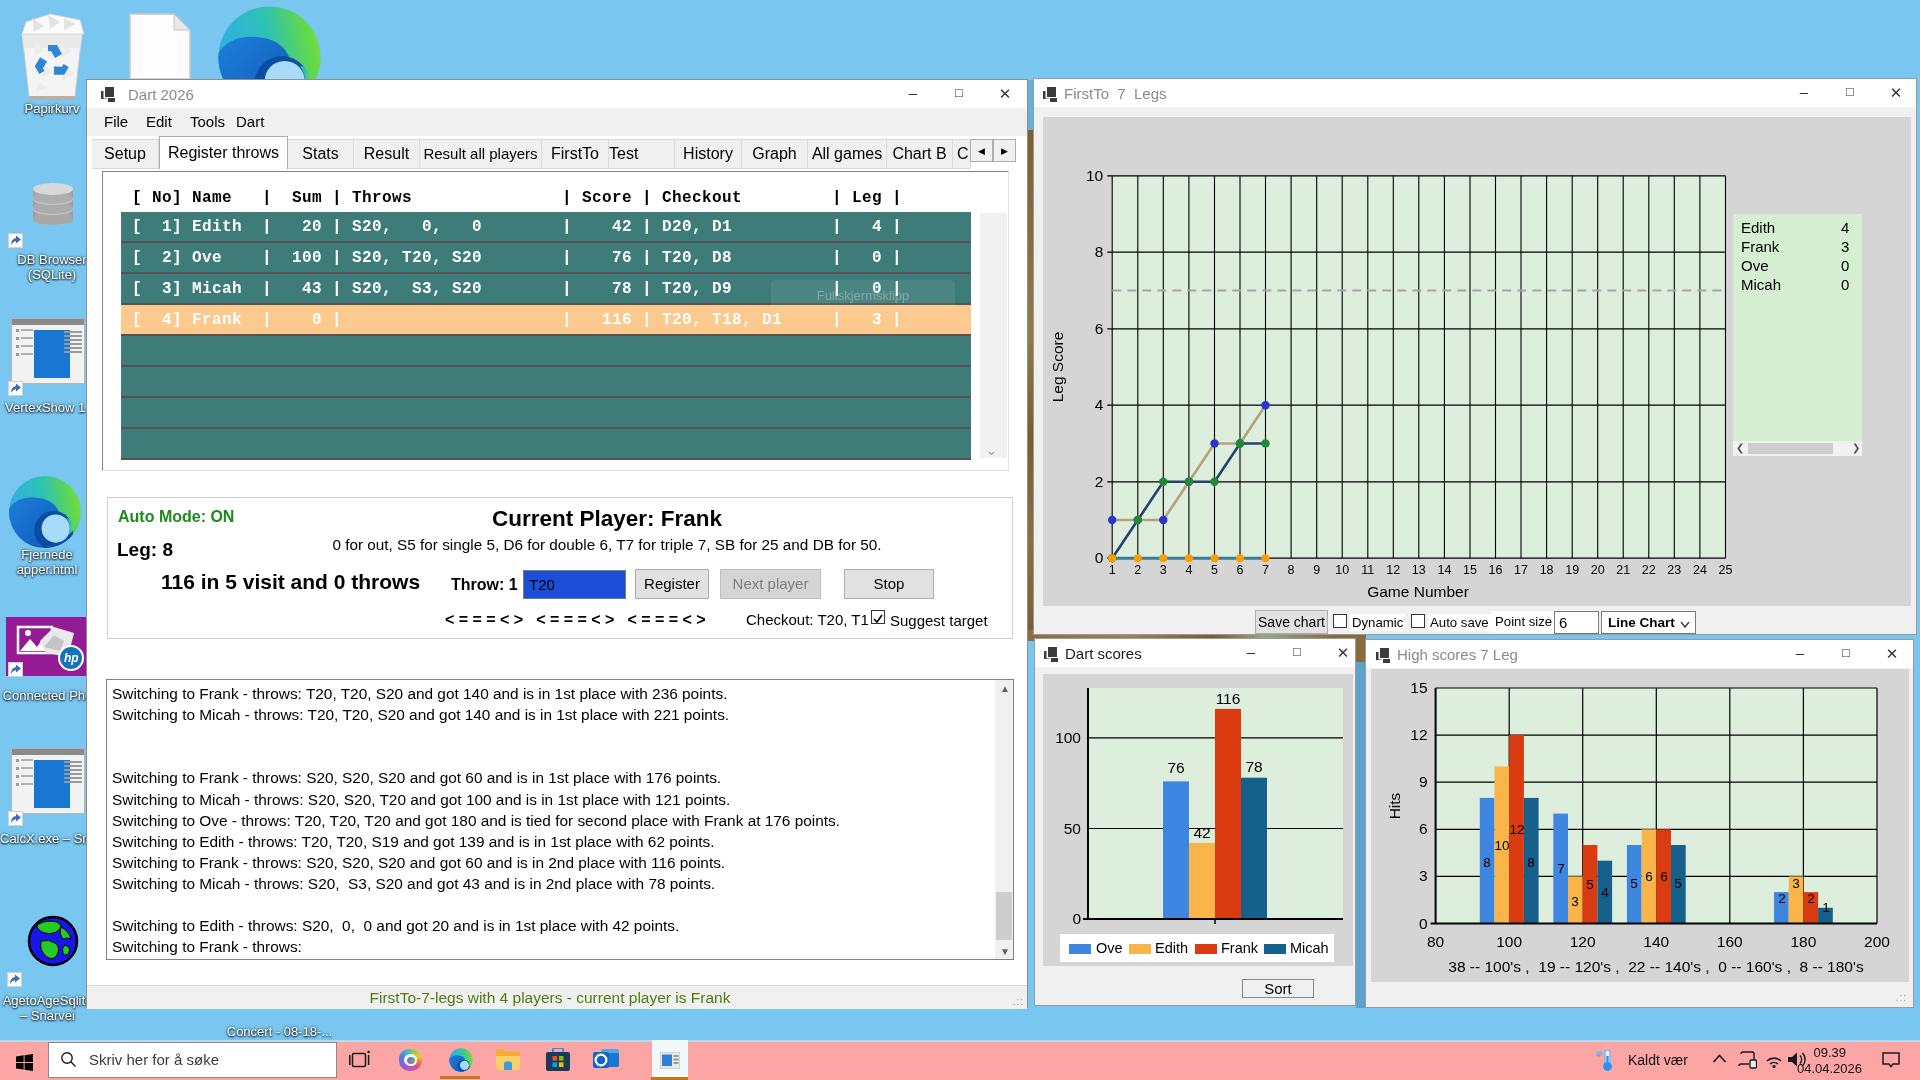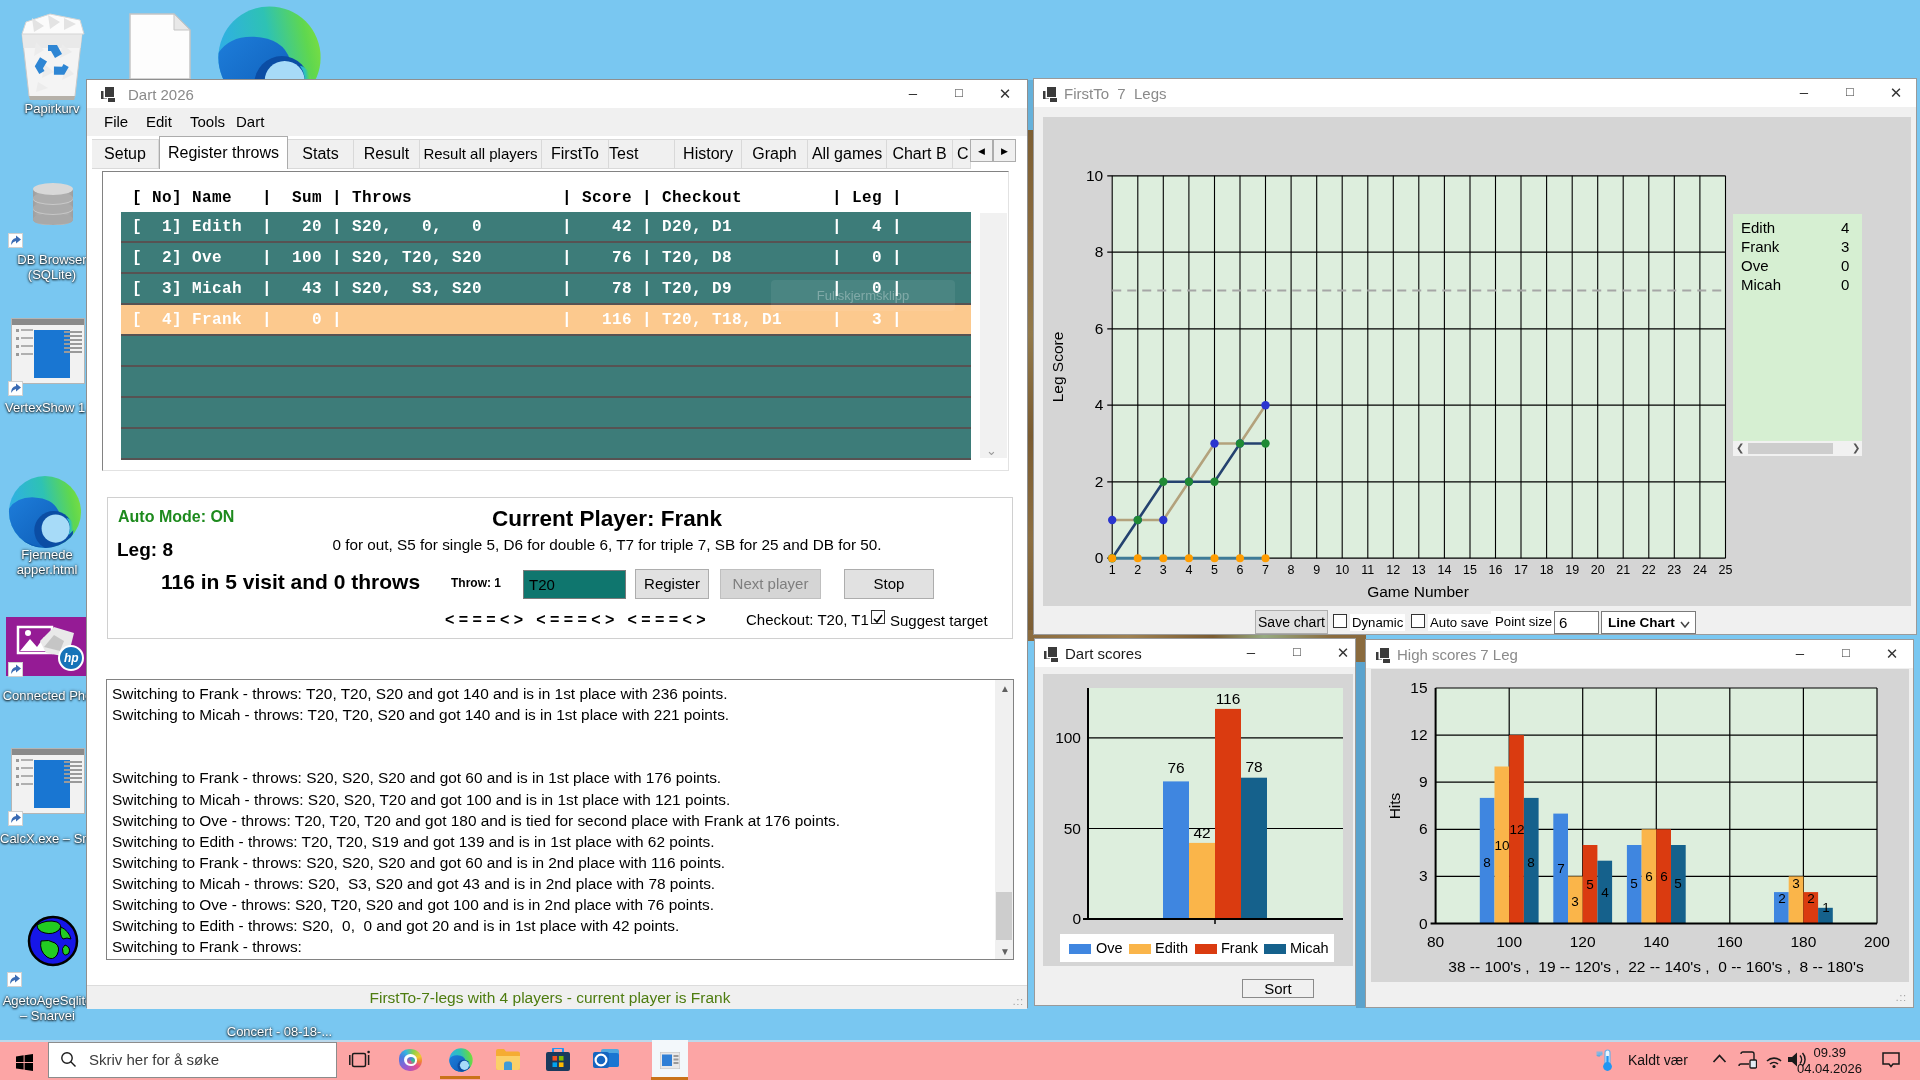--- a/index.html
+++ b/index.html
@@ -289,22 +289,22 @@
 
     <div class="abs" style="left:893px; top:133px; width:27px; height:245px; background:#f1f1f1;"></div>
     <div class="abs" style="left:899px; top:363px; width:16px; height:10px; color:#9a9a9a; font-size:13px;">⌄</div>
 
     <div class="abs" style="left:20px; top:417px; width:906px; height:142px; background:#fff; border:1px solid #d0d0d0;"></div>
     <div class="abs" style="left:31px; top:428px; font-size:16px; font-weight:bold; color:#1d8a1d;">Auto Mode: ON</div>
     <div class="abs" style="left:30px; top:459px; font-size:19px; font-weight:bold; color:#000;">Leg: 8</div>
     <div class="abs" style="left:195px; top:426px; width:650px; text-align:center; font-size:22.5px; font-weight:bold; color:#000;">Current Player: Frank</div>
     <div class="abs" style="left:195px; top:456px; width:650px; text-align:center; font-size:15.3px; color:#000;">0 for out, S5 for single 5, D6 for double 6, T7 for triple 7, SB for 25 and DB for 50.</div>
     <div class="abs" style="left:74px; top:490px; font-size:21px; font-weight:bold; color:#000;">116 in 5 visit and 0 throws</div>
-    <div class="abs" style="left:364px; top:496px; font-size:12px; font-weight:bold; color:#000;">Throw: 1</div>
-    <div class="abs" style="left:436px; top:490px; width:103px; height:29px; background:#0f766e; border:1px solid #7a7a7a;">
+    <div class="abs" style="left:364px; top:496px; font-size:16px; font-weight:bold; color:#000;">Throw: 1</div>
+    <div class="abs" style="left:436px; top:490px; width:103px; height:29px; background:#1d4ed8; border:1px solid #7a7a7a;">
         <span style="position:absolute; left:5px; top:5px; font-size:15px;">T20</span>
       </div>
     <div class="abs" style="left:548px; top:489px; width:74px; height:30px; background:#e1e1e1; border:1px solid #adadad; text-align:center; font-size:15px; padding-top:5px;">Register</div>
     <div class="abs" style="left:633px; top:489px; width:101px; height:30px; background:#d5d5d5; border:1px solid #bfbfbf; text-align:center; font-size:15px; padding-top:5px; color:#7e7e7e;">Next player</div>
     <div class="abs" style="left:757px; top:489px; width:90px; height:30px; background:#e1e1e1; border:1px solid #adadad; text-align:center; font-size:15px; padding-top:5px;">Stop</div>
     <div class="abs" style="left:358px; top:531px; font-size:16px; font-weight:bold; letter-spacing:4.4px; color:#000;">&lt;===&lt;&gt; &lt;===&lt;&gt; &lt;===&lt;&gt;</div>
     <div class="abs" style="left:659px; top:531px; font-size:15px; color:#000;">Checkout: T20, T1</div>
     <div class="abs" style="left:784px; top:530px; width:14px; height:14px; border:1px solid #333; background:#fff;"><svg width="12" height="12" viewBox="0 0 12 12">
           <path d="M2 6 L5 9 L10 2" stroke="#000" stroke-width="1.6" fill="none"></path>
         </svg></div>
@@ -312,21 +312,20 @@
 
     <div class="abs" style="left:19px; top:599px; width:908px; height:281px; background:#fff; border:1px solid #828282;"></div>
     <div class="abs" style="left:25px; top:605.0px; font-size:15.4px; color:#000; white-space:nowrap;">Switching to Frank - throws: T20, T20, S20 and got 140 and is in 1st place with 236 points.</div>
     <div class="abs" style="left:25px; top:626.1px; font-size:15.4px; color:#000; white-space:nowrap;">Switching to Micah - throws: T20, T20, S20 and got 140 and is in 1st place with 221 points.</div>
     <div class="abs" style="left:25px; top:689.4px; font-size:15.4px; color:#000; white-space:nowrap;">Switching to Frank - throws: S20, S20, S20 and got 60 and is in 1st place with 176 points.</div>
     <div class="abs" style="left:25px; top:710.5px; font-size:15.4px; color:#000; white-space:nowrap;">Switching to Micah - throws: S20, S20, T20 and got 100 and is in 1st place with 121 points.</div>
     <div class="abs" style="left:25px; top:731.6px; font-size:15.4px; color:#000; white-space:nowrap;">Switching to Ove - throws: T20, T20, T20 and got 180 and is tied for second place with Frank at 176 points.</div>
     <div class="abs" style="left:25px; top:752.7px; font-size:15.4px; color:#000; white-space:nowrap;">Switching to Edith - throws: T20, T20, S19 and got 139 and is in 1st place with 62 points.</div>
     <div class="abs" style="left:25px; top:773.8px; font-size:15.4px; color:#000; white-space:nowrap;">Switching to Frank - throws: S20, S20, S20 and got 60 and is in 2nd place with 116 points.</div>
     <div class="abs" style="left:25px; top:794.9px; font-size:15.4px; color:#000; white-space:nowrap;">Switching to Micah - throws: S20,&nbsp; S3, S20 and got 43 and is in 2nd place with 78 points.</div>
-    <div class="abs" style="left:25px; top:816.0px; font-size:15.4px; color:#000; white-space:nowrap;">Switching to Ove - throws: S20, T20, S20 and got 100 and is in 2nd place with 76 points.</div>
     <div class="abs" style="left:25px; top:837.1px; font-size:15.4px; color:#000; white-space:nowrap;">Switching to Edith - throws: S20,&nbsp; 0,&nbsp; 0 and got 20 and is in 1st place with 42 points.</div>
     <div class="abs" style="left:25px; top:858.2px; font-size:15.4px; color:#000; white-space:nowrap;">Switching to Frank - throws:</div>
 
     <div class="abs" style="left:908px; top:600px; width:18px; height:279px; background:#f0f0f0;"></div>
     <div class="abs" style="left:913px; top:603px; font-size:10px; color:#606060;">▲</div>
     <div class="abs" style="left:913px; top:866px; font-size:10px; color:#606060;">▼</div>
     <div class="abs" style="left:909px; top:812px; width:16px; height:48px; background:#cdcdcd;"></div>
 
     <div class="abs" style="left:0; top:905px; width:940px; height:24px; background:#f0f0f0; border-top:1px solid #dcdcdc;"></div>
     <div class="abs" style="left:0px; top:909px; width:926px; text-align:center; font-size:15.5px; color:#4d7c0f;">FirstTo-7-legs with 4 players - current player is Frank</div>

